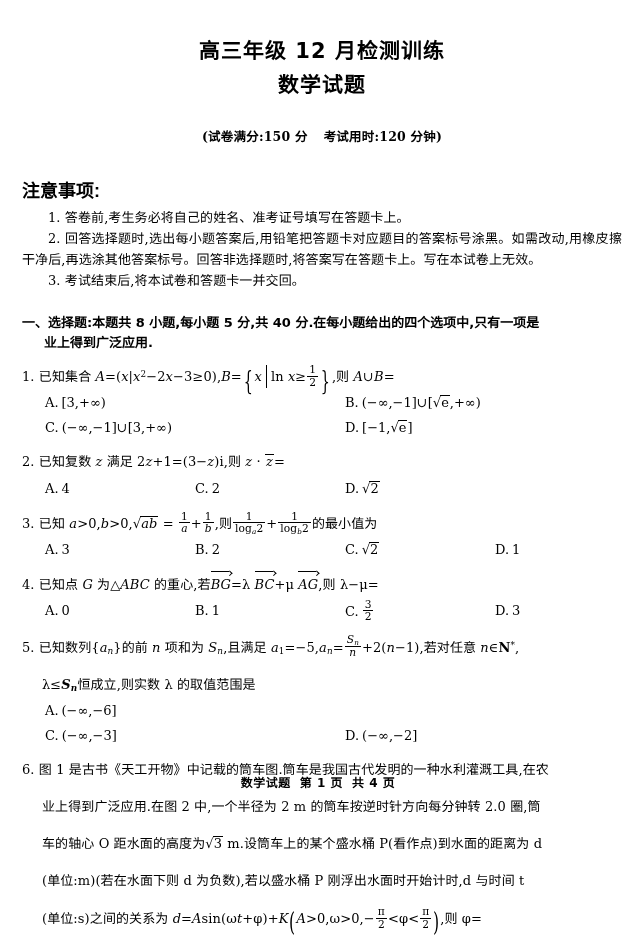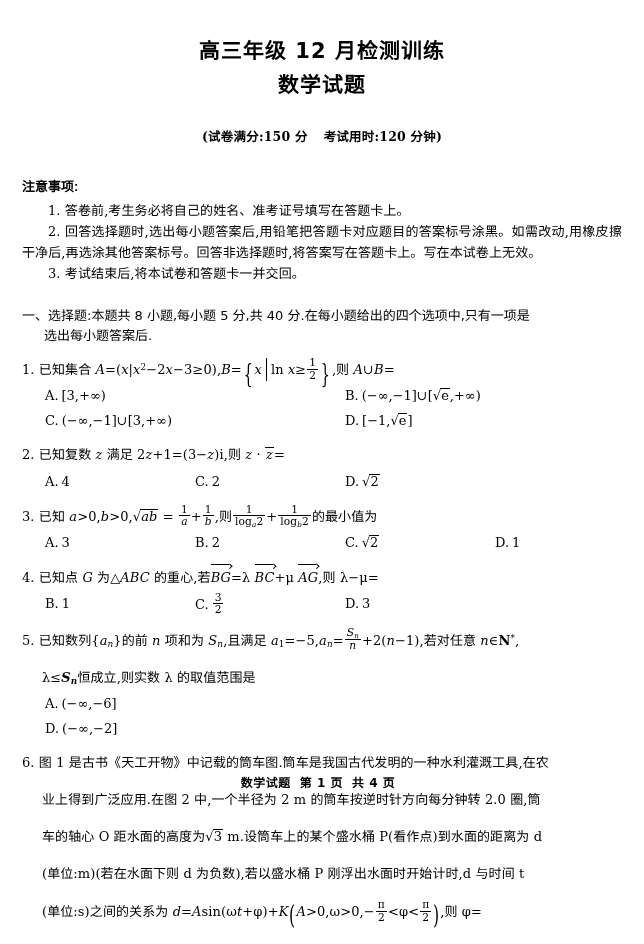--- a/index.html
+++ b/index.html
@@ -57,36 +57,36 @@
   .exam-meta .gap { display: inline-block; width: 16px; }
 
   
   .notice-block {
     margin: 0;
     padding: 31px 22px 0 22px;
   }
   .notice-heading {
     font-family: Liberation Sans, sans-serif;
     font-weight: bold;
-    font-size: 13px;
+    font-size: 18px;
     margin: 0 0 5px 0;
   }
   .notice-item {
     font-size: 13px;
     line-height: 1.62;
     margin: 0;
     text-indent: 26px;
     text-align: justify;
     letter-spacing: 0.1px;
   }
 
   
   .section-heading {
     font-family: "DejaVu Sans", "Liberation Sans", sans-serif;
-    font-weight: normal;
+    font-weight: bold;
     font-size: 13px;
     line-height: 1.6;
     margin: 0;
     padding: 22px 22px 0 22px;
     text-align: justify;
   }
   .section-heading .cont {
     display: block;
     padding-left: 22px;
   }
@@ -223,21 +223,21 @@
 
   <div class="notice-block">
     <div class="notice-heading">注意事项:</div>
     <p class="notice-item">1. 答卷前,考生务必将自己的姓名、准考证号填写在答题卡上。</p>
     <p class="notice-item">2. 回答选择题时,选出每小题答案后,用铅笔把答题卡对应题目的答案标号涂黑。如需改动,用橡皮擦干净后,再选涂其他答案标号。回答非选择题时,将答案写在答题卡上。写在本试卷上无效。</p>
     <p class="notice-item">3. 考试结束后,将本试卷和答题卡一并交回。</p>
   </div>
 
   <div class="section-heading">
     <span>一、选择题:本题共 8 小题,每小题 5 分,共 40 分.在每小题给出的四个选项中,只有一项是</span>
-    <span class="cont">选出每小题答案后.</span>
+    <span class="cont">业上得到广泛应用.</span>
   </div>
 
   <div class="question">
     <p class="q-stem">
       <span>1.</span>
       <span>已知集合 </span><span class="mi">A</span>=(<span class="mi">x</span>|<span class="mi">x</span><sup>2</sup>−2<span class="mi">x</span>−3≥0),<span class="mi">B</span>=<span class="bigbrace">{</span><span class="mi">x</span><span class="vbar"></span>ln <span class="mi">x</span>≥<span class="frac"><span class="num">1</span><span class="den">2</span></span><span class="bigbrace">}</span>,则 <span class="mi">A</span>∪<span class="mi">B</span>=
     </p>
     <div class="opts two">
       <div class="opt"><span class="opt-label">A.</span><span>[3,+∞)</span></div>
       <div class="opt"><span class="opt-label">B.</span><span>(−∞,−1]∪[<span class="radic">√</span><span class="sqrt">e</span>,+∞)</span></div>
@@ -272,36 +272,38 @@
       <div class="opt"><span class="opt-label">D.</span><span>1</span></div>
     </div>
   </div>
 
   <div class="question">
     <p class="q-stem">
       <span>4.</span>
       已知点 <span class="mi">G</span> 为△<span class="mi">ABC</span> 的重心,若<span class="vec mi">BG</span>=λ <span class="vec mi">BC</span>+μ <span class="vec mi">AG</span>,则 λ−μ=
     </p>
     <div class="opts">
+      <div class="opt"><span class="opt-label">A.</span><span>0</span></div>
       <div class="opt"><span class="opt-label">B.</span><span>1</span></div>
       <div class="opt"><span class="opt-label">C.</span><span><span class="frac"><span class="num">3</span><span class="den">2</span></span></span></div>
       <div class="opt"><span class="opt-label">D.</span><span>3</span></div>
     </div>
   </div>
 
   <div class="question">
     <p class="q-stem">
       <span>5.</span>
       已知数列{<span class="mi">a</span><sub><span class="mi">n</span></sub>}的前 <span class="mi">n</span> 项和为 <span class="mi">S</span><sub><span class="mi">n</span></sub>,且满足 <span class="mi">a</span><sub>1</sub>=−5,<span class="mi">a</span><sub><span class="mi">n</span></sub>=<span class="frac"><span class="num"><span class="mi">S</span><sub><span class="mi">n</span></sub></span><span class="den"><span class="mi">n</span></span></span>+2(<span class="mi">n</span>−1),若对任意 <span class="mi">n</span>∈<strong>N</strong><sup>*</sup>,
       <span class="cont">λ≤<strong><span class="mi">S</span><sub><span class="mi">n</span></sub></strong>恒成立,则实数 λ 的取值范围是</span>
     </p>
     <div class="opts two">
       <div class="opt"><span class="opt-label">A.</span><span>(−∞,−6]</span></div>
     </div>
     <div class="opts two row2">
+      <div class="opt"><span class="opt-label">C.</span><span>(−∞,−3]</span></div>
       <div class="opt"><span class="opt-label">D.</span><span>(−∞,−2]</span></div>
     </div>
   </div>
 
   <div class="question">
     <p class="q-stem">
       <span>6.</span>
       <span>图 1 是古书《天工开物》中记载的筒车图.筒车是我国古代发明的一种水利灌溉工具,在农</span>
       <span class="cont">业上得到广泛应用.在图 2 中,一个半径为 2 m 的筒车按逆时针方向每分钟转 2.0 圈,筒</span>
       <span class="cont"><span>车的轴心 O 距水面的高度为</span><span class="radic">√</span><span class="sqrt">3</span><span> m.设筒车上的某个盛水桶 P(看作点)到水面的距离为 d</span></span>

